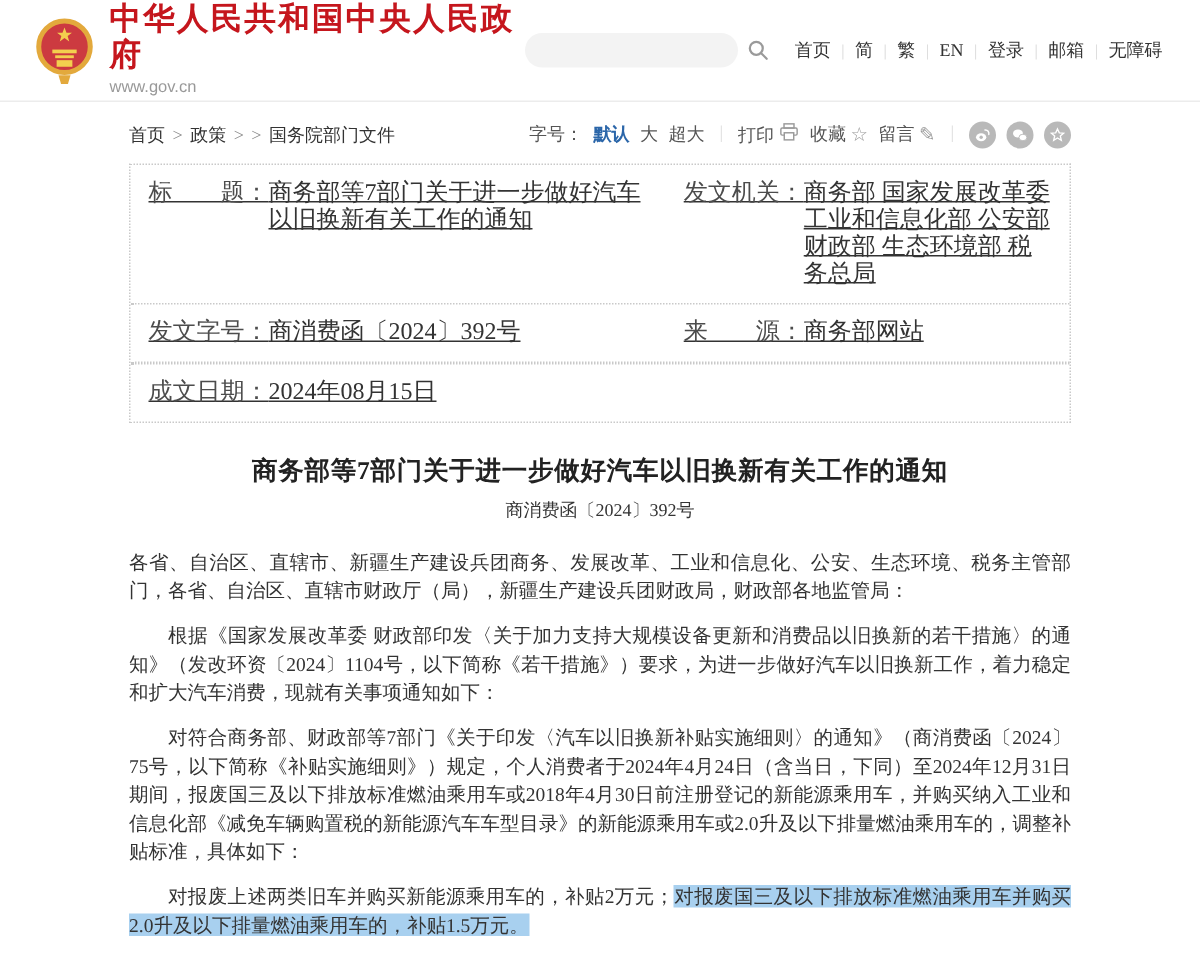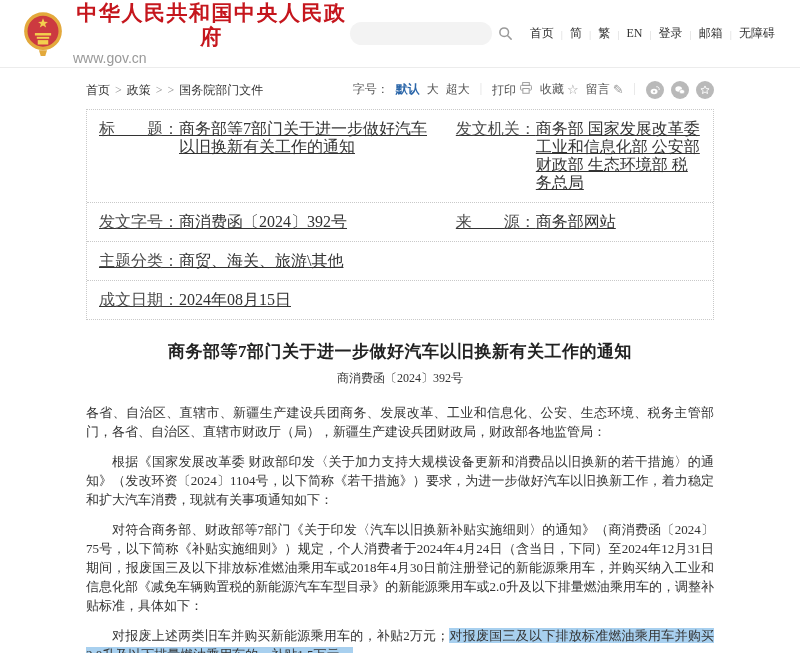--- a/index.html
+++ b/index.html
@@ -14,23 +14,23 @@
   
   .site-header {
     height:68px; padding:0 18px 0 22px;
     display:flex; align-items:center; justify-content:space-between;
     border-bottom:1px solid #ececec; background:#fff;
   }
   .logo { display:flex; align-items:center; gap:9px; cursor:pointer; }
   .emblem { width:42px; height:46px; display:inline-block; }
   .site-title {
     font-size:21px; font-weight:bold; color:#c5161d; letter-spacing:1.5px;
-    font-family:Liberation Sans, sans-serif; line-height:1.1;text-align:center;
-  }
-  .site-url { font-size:14px; color:#999; margin-top:2px;
+    font-family:Liberation Mono, monospace; line-height:1.1;
+  }
+  .site-url { font-size:11px; color:#999; margin-top:2px;
     font-family:"Liberation Sans","DejaVu Sans",sans-serif; }
   .header-right { display:flex; align-items:center; }
   .search-input {
     width:142px; height:23px; border:none; outline:none;
     background:#f3f3f3; border-radius:12px; padding:0 12px; font-size:12px;
   }
   .search-icon { margin:0 10px 0 6px; display:inline-flex; cursor:pointer; }
   .top-nav { display:flex; align-items:center; font-size:12px; color:#333; white-space:nowrap; }
   .top-nav .nav-item { padding:0 7px; cursor:pointer; }
   .top-nav .sep { color:#d8d8d8; font-size:11px; }
@@ -201,24 +201,20 @@
         <div class="meta-cell left">
           <span class="m-label">发文字号：</span>
           <span class="m-value">商消费函〔2024〕392号</span>
         </div>
         <div class="meta-cell right">
           <span class="m-label">来　　源：</span>
           <span class="m-value">商务部网站</span>
         </div>
       </div>
       <div class="meta-row">
-        <div class="meta-cell left">
-          <span class="m-label">主题分类：</span>
-          <span class="m-value">商贸、海关、旅游\其他</span>
-        </div>
       </div>
       <div class="meta-row">
         <div class="meta-cell left">
           <span class="m-label">成文日期：</span>
           <span class="m-value">2024年08月15日</span>
         </div>
       </div>
     </div>
 
     <div class="article">

